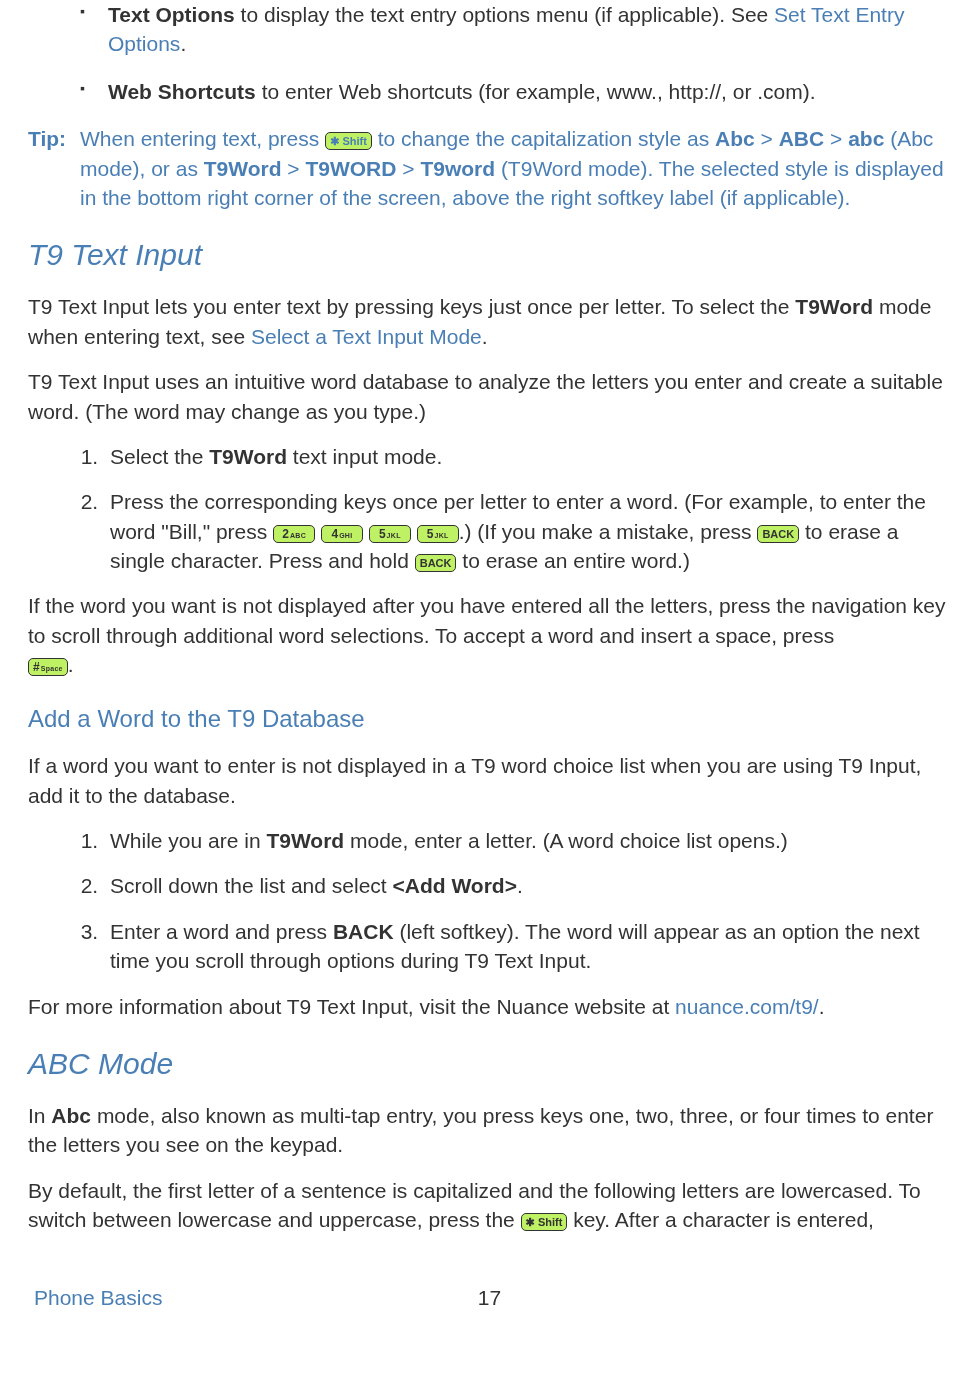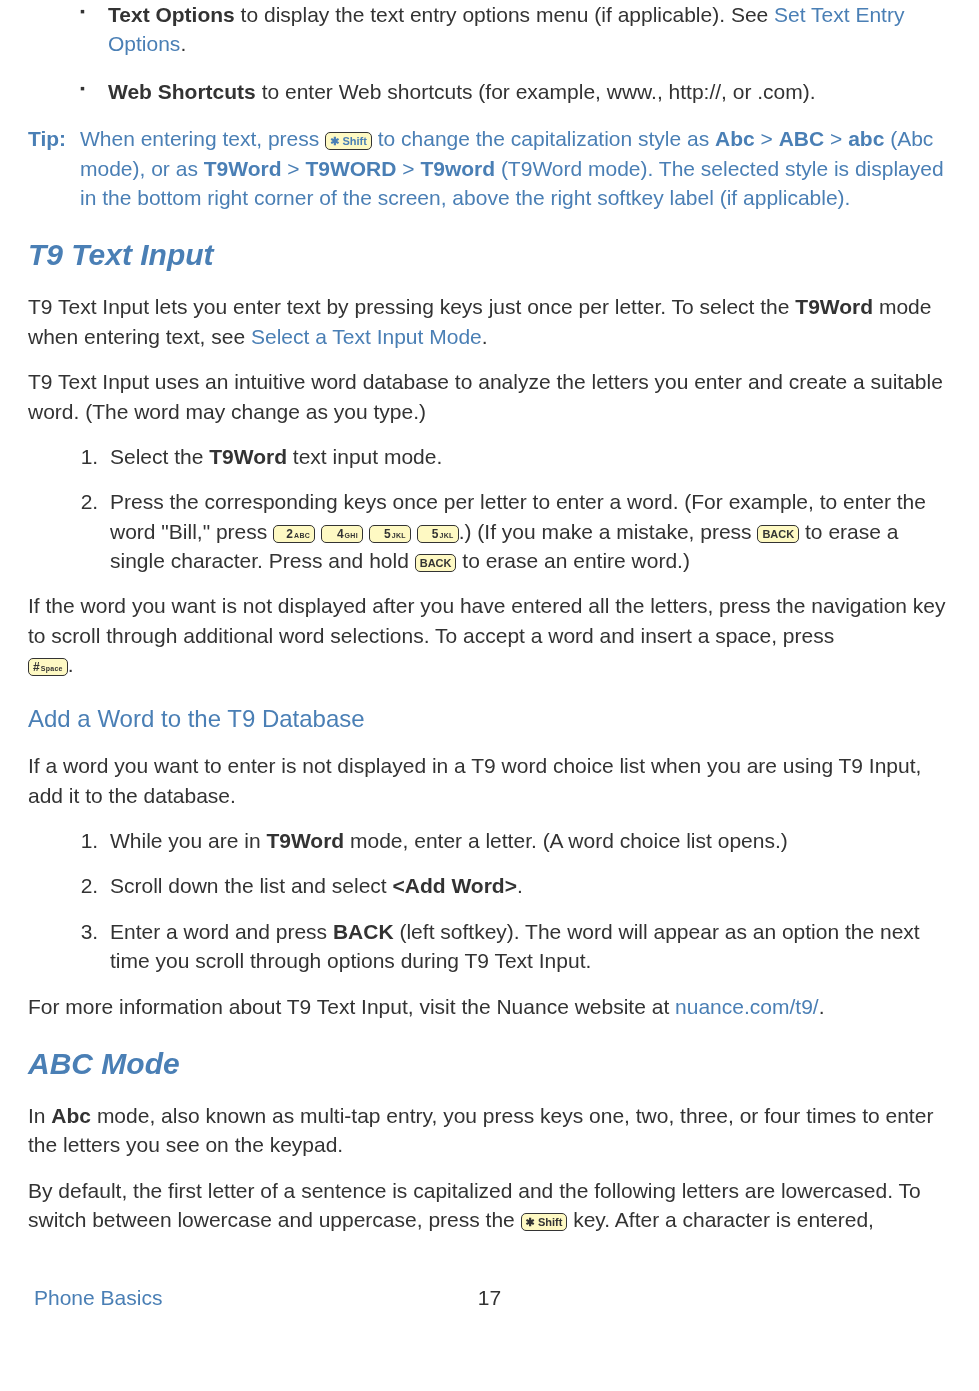--- a/index.html
+++ b/index.html
@@ -47,21 +47,21 @@
   }
   .tip-body {
     flex: 1;
     color: #4a7fb5;
   }
   .tip-body b { color: #4a7fb5; }
   .h2 {
     font-style: italic;
     color: #4a7fb5;
     font-size: 30px;
-    font-weight: bold;
+    font-weight: normal;
     margin: 22px 0 4px 0;
   }
   .h3 {
     color: #4a7fb5;
     font-size: 24px;
     font-weight: normal;
     margin: 22px 0 8px 0;
   }
   p { margin: 16px 0 16px 0; }
   ol {
@@ -77,22 +77,22 @@
     border: 1.5px solid #333;
     border-radius: 5px;
     padding: 0 4px;
     font-size: 11px;
     font-weight: bold;
     font-family: Arial, sans-serif;
     line-height: 16px;
     height: 18px;
     vertical-align: 1px;
     min-width: 34px;
-    text-align: right;
-    background: #fef9c3;
+    text-align: center;
+    background: #bef264;
     white-space: nowrap;
   }
   .key-wide { min-width: 42px; }
   .key .big { font-size: 12px; font-weight: bold; }
   .key .small { font-size: 7px; font-weight: bold; letter-spacing: 0.3px; margin-left: 1px; }
   .footer {
     display: flex;
     justify-content: space-between;
     margin-top: 48px;
     color: #4a7fb5;

